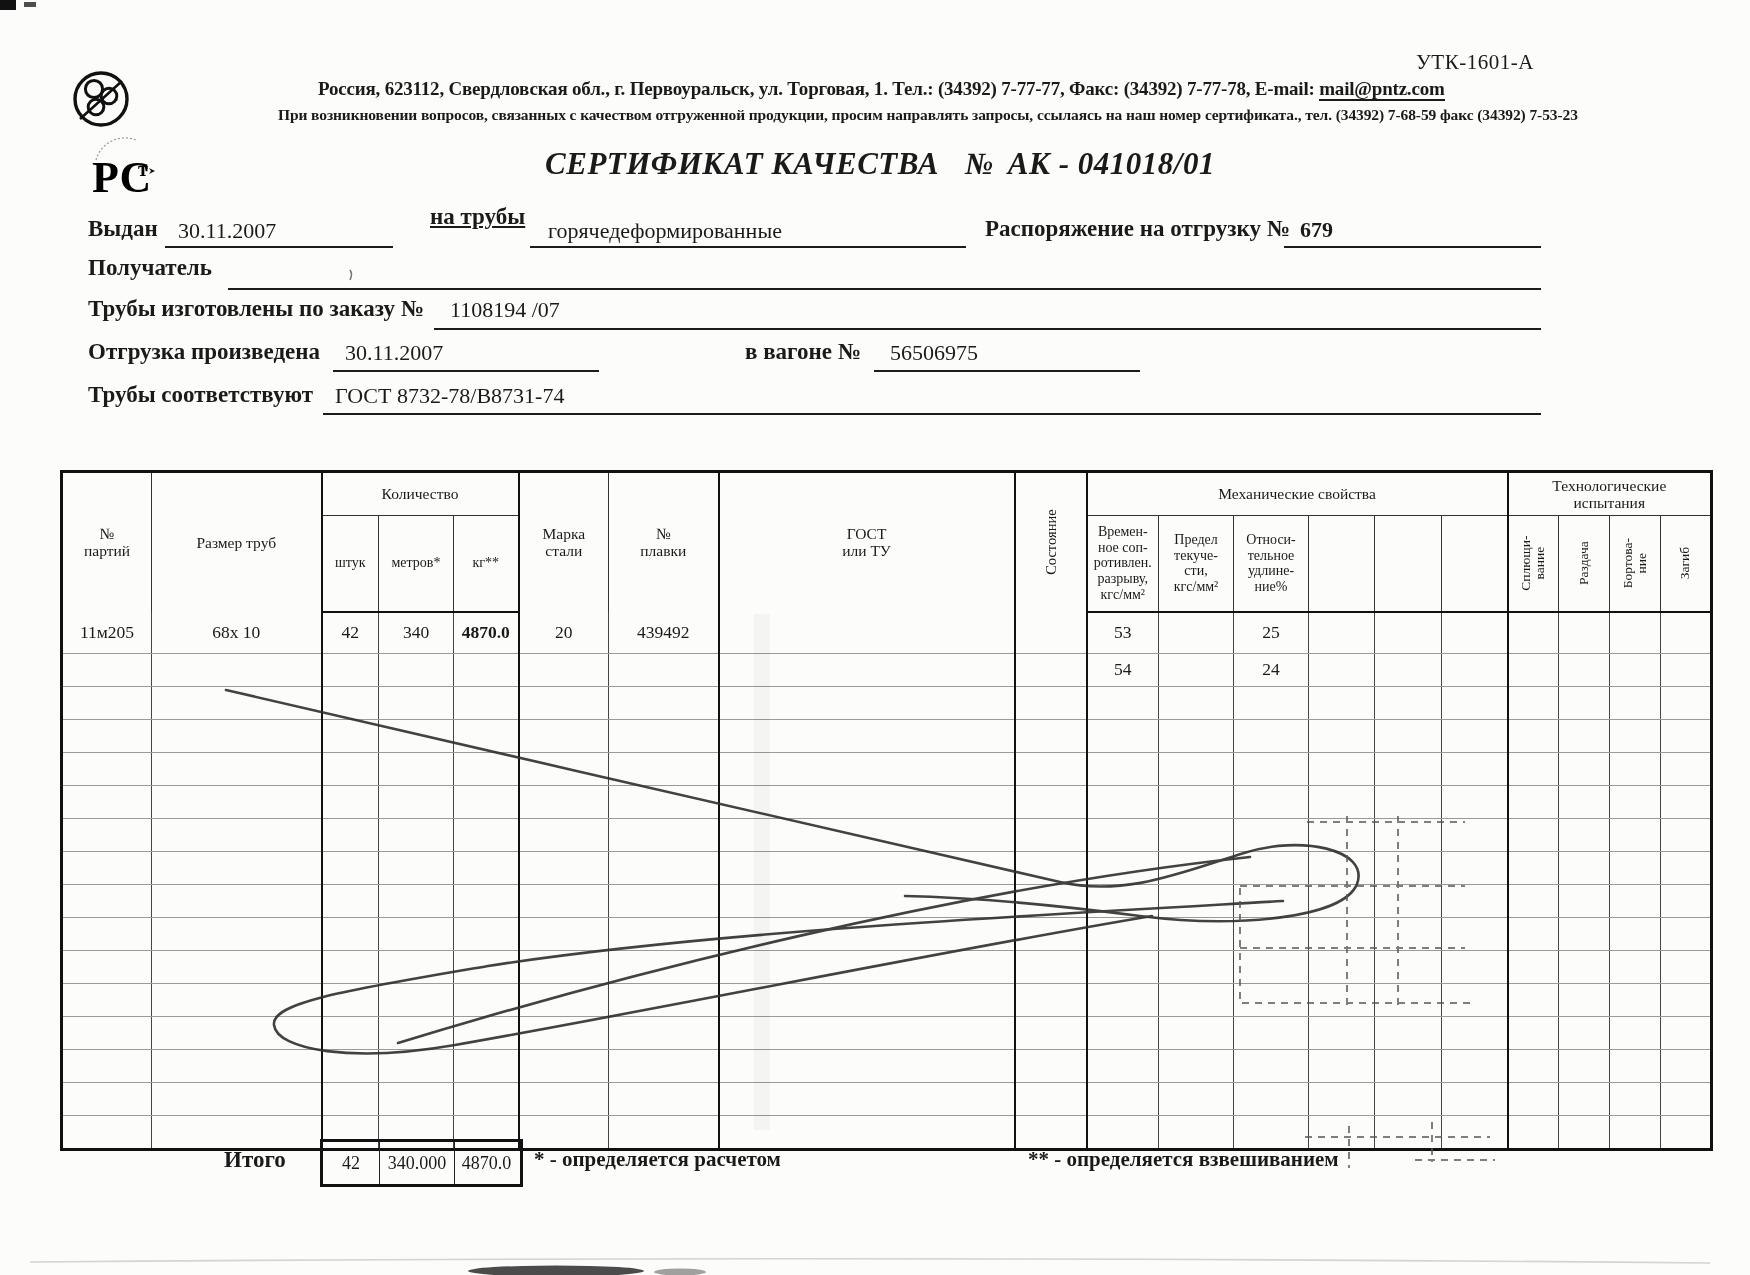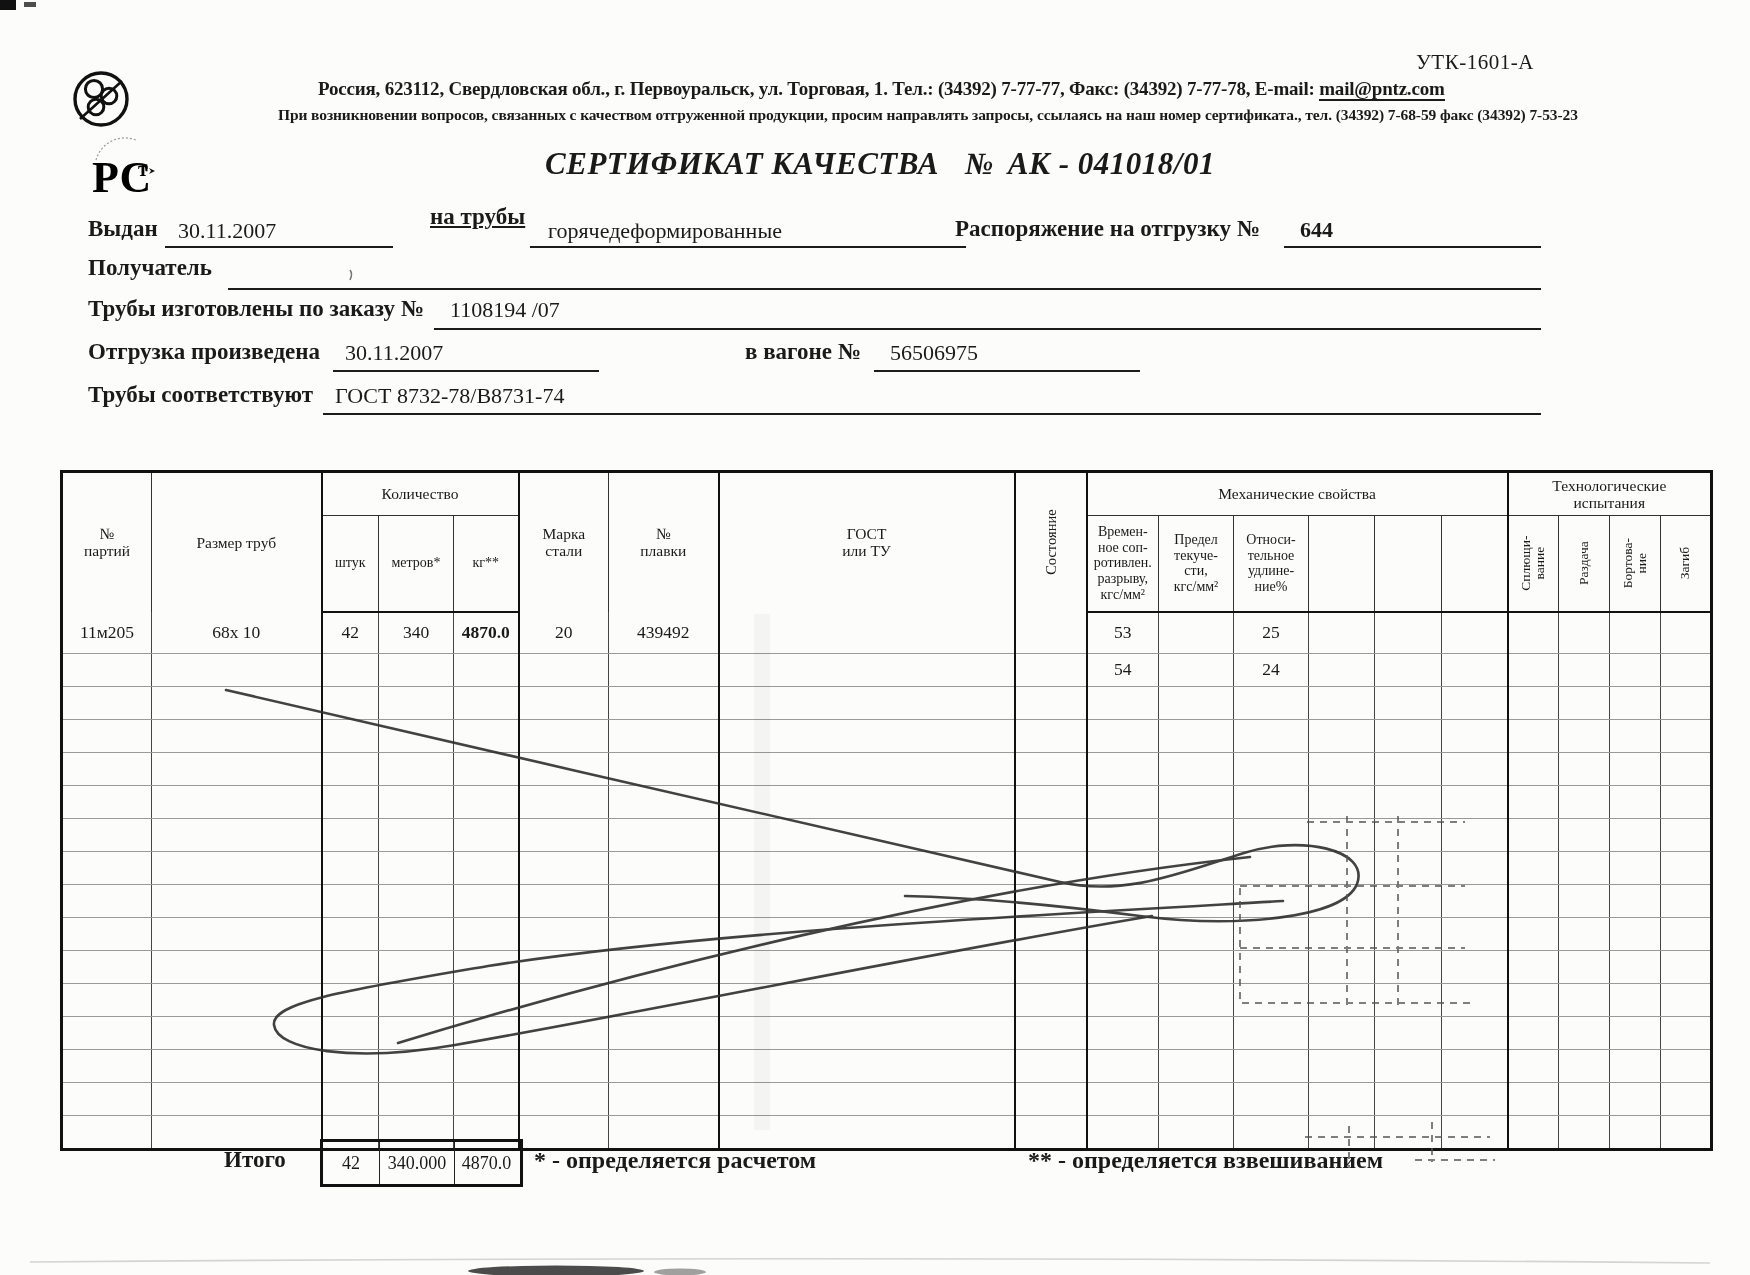--- a/index.html
+++ b/index.html
@@ -33,21 +33,21 @@
   table.cert tr.body td{border-bottom:1px solid #9a9a9a;}
   table.cert tr.r1 td{height:40px;}
   .rotbox{display:flex;align-items:center;justify-content:center;overflow:visible;}
   .rot{transform:rotate(-90deg);white-space:nowrap;font-size:14.5px;}
   .rot2{transform:rotate(-90deg);white-space:pre-line;font-size:13.5px;line-height:1.05;width:86px;text-align:center;}
   
   .totals-label{font-size:23px;font-weight:700;}
   .totals-box{display:flex;border:3px solid #111;background:transparent;}
   .totals-box .c{display:flex;align-items:center;justify-content:center;font-size:18px;height:42px;}
   .totals-box .c + .c{border-left:1.5px solid #222;}
-  .fnote{font-size:24px;font-weight:600;white-space:nowrap;text-align:center;}
+  .fnote{font-size:21px;font-weight:600;white-space:nowrap;text-align:center;}
   .note{font-size:15.5px;color:#4a4a4a;white-space:nowrap;}
   svg{display:block;}
   .overlay{position:absolute;left:0;top:0;pointer-events:none;z-index:6;}
 </style>
 </head>
 <body>
 
 <div class="page">
 
   <div class="abs form-code" style="left:1416px;top:50px;">УТК-1601-А</div>
@@ -77,22 +77,22 @@
   <div class="abs title" style="left:450px;top:146px;width:860px;text-align:center;">
     <span>СЕРТИФИКАТ КАЧЕСТВА</span><span class="sp"></span><span>№</span><span class="sp" style="width:14px;"></span><span>АК - 041018/01</span>
   </div>
 
   <div class="abs lbl" style="left:88px;top:216px;">Выдан</div>
   <div class="abs val" style="left:178px;top:218px;">30.11.2007</div>
   <div class="abs uline" style="left:165px;top:246px;width:228px;"></div>
   <div class="abs lbl" style="left:430px;top:204px;text-decoration:underline;">на трубы</div>
   <div class="abs val" style="left:548px;top:218px;">горячедеформированные</div>
   <div class="abs uline" style="left:530px;top:246px;width:436px;"></div>
-  <div class="abs lbl" style="left:955px;top:216px;">Распоряжение на отгрузку №</div>
-  <div class="abs val" style="left:1300px;top:217px;font-weight:700;">644</div>
+  <div class="abs lbl" style="left:985px;top:216px;">Распоряжение на отгрузку №</div>
+  <div class="abs val" style="left:1300px;top:217px;font-weight:700;">679</div>
   <div class="abs uline" style="left:1284px;top:246px;width:257px;"></div>
 
   <div class="abs lbl" style="left:88px;top:255px;">Получатель</div>
   <div class="abs uline" style="left:228px;top:288px;width:1313px;"></div>
   <svg class="abs" style="left:346px;top:268px;" width="14" height="16">
       <path d="M4 2 q3 4 0 10" stroke="#777" stroke-width="1.6" fill="none"></path>
     </svg>
 
   <div class="abs lbl" style="left:88px;top:296px;">Трубы изготовлены по заказу №</div>
   <div class="abs val" style="left:450px;top:297px;">1108194   /07</div>

